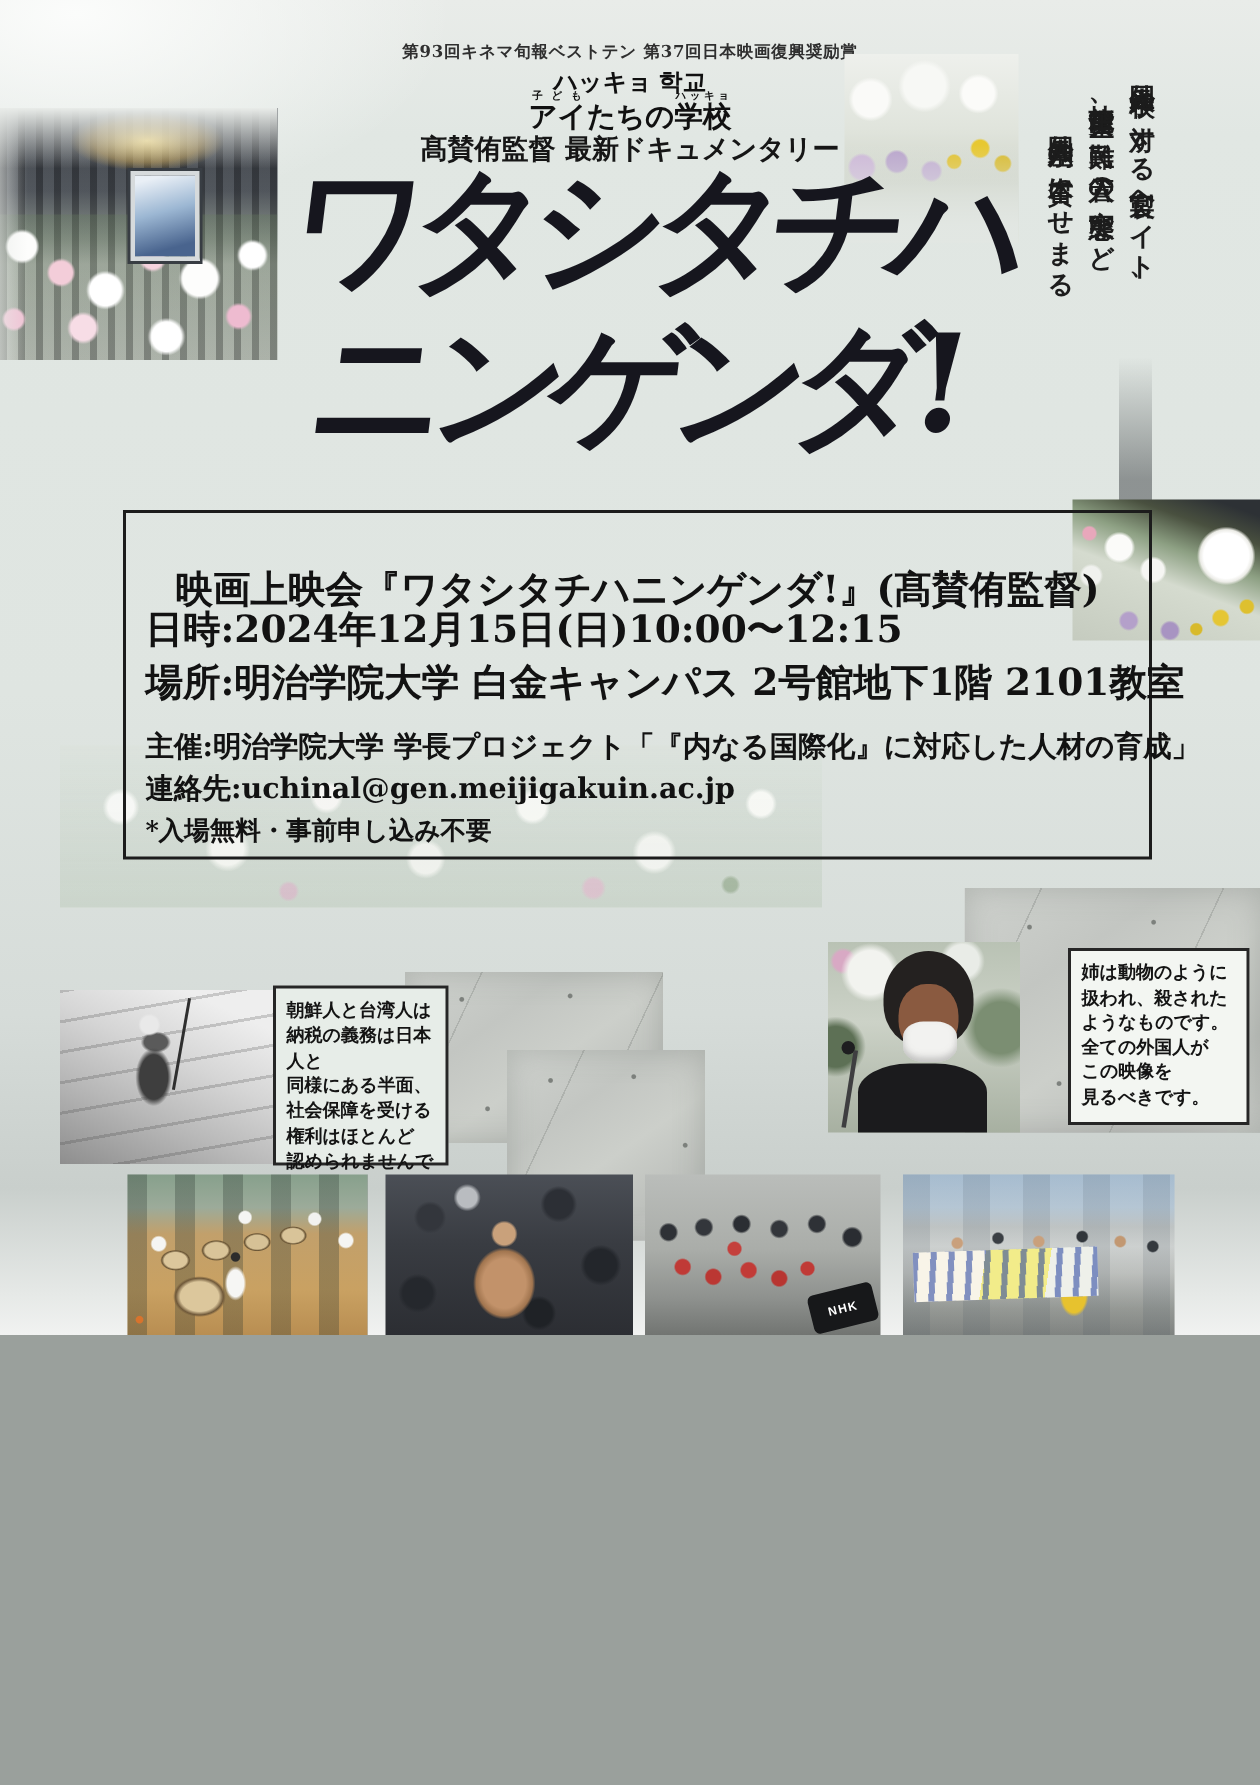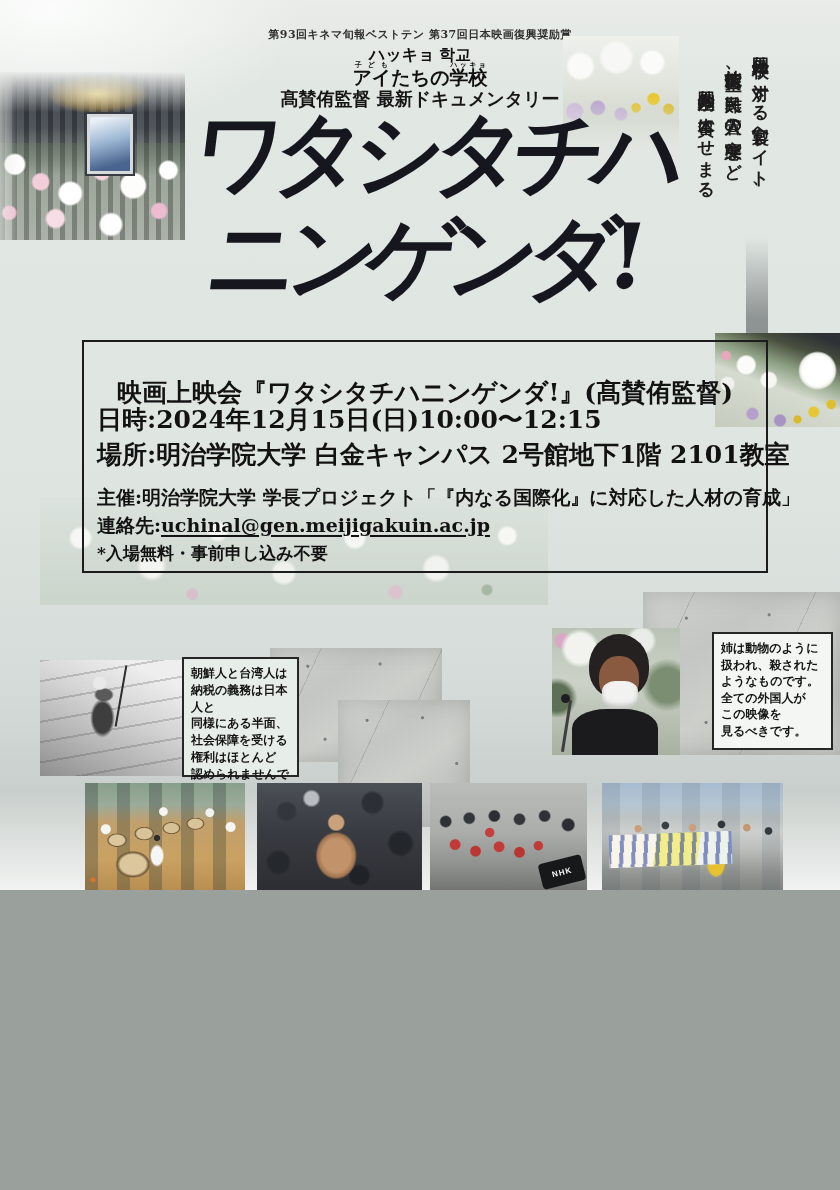--- a/index.html
+++ b/index.html
@@ -287,21 +287,21 @@
 
   
   .event-box{left:82px;top:340px;width:686px;height:233px;border:2px solid #1c1c1c;box-sizing:border-box;}
   .event-box .l{position:absolute;left:13px;white-space:nowrap;color:#121212;font-weight:700;}
   .ev-title{top:34px;left:0 !important;width:100%;text-align:center;font-size:25px;}
   .ev-dt{top:61px;font-size:25px;}
   .ev-loc{top:96px;font-size:25px;}
   .ev-org{top:143px;font-size:19px;}
   .ev-contact{top:171px;font-size:19px;}
   .ev-note{top:200px;font-size:17px;}
-  .email{text-decoration:underline;text-decoration-thickness:2px;text-underline-offset:3px;margin-top:40px;}
+  .email{text-decoration-thickness:2px;text-underline-offset:3px;margin-top:40px;}
 
   
   .cap{box-sizing:border-box;border:2px solid #262626;font-weight:700;color:#141414;
     white-space:pre-line;padding:6px 7px;line-height:1.4;}
   .cap-left{left:182px;top:657px;width:117px;height:120px;font-size:12px;background:#e7ede8;}
   .cap-right{left:712px;top:632px;width:121px;height:118px;font-size:12px;background:#f3f6f2;line-height:1.38;}
   .cap-bottom{left:253px;top:1031px;width:121px;height:119px;font-size:10.5px;background:#e9eeea;line-height:1.35;}
 </style>
 </head>
 <body>

